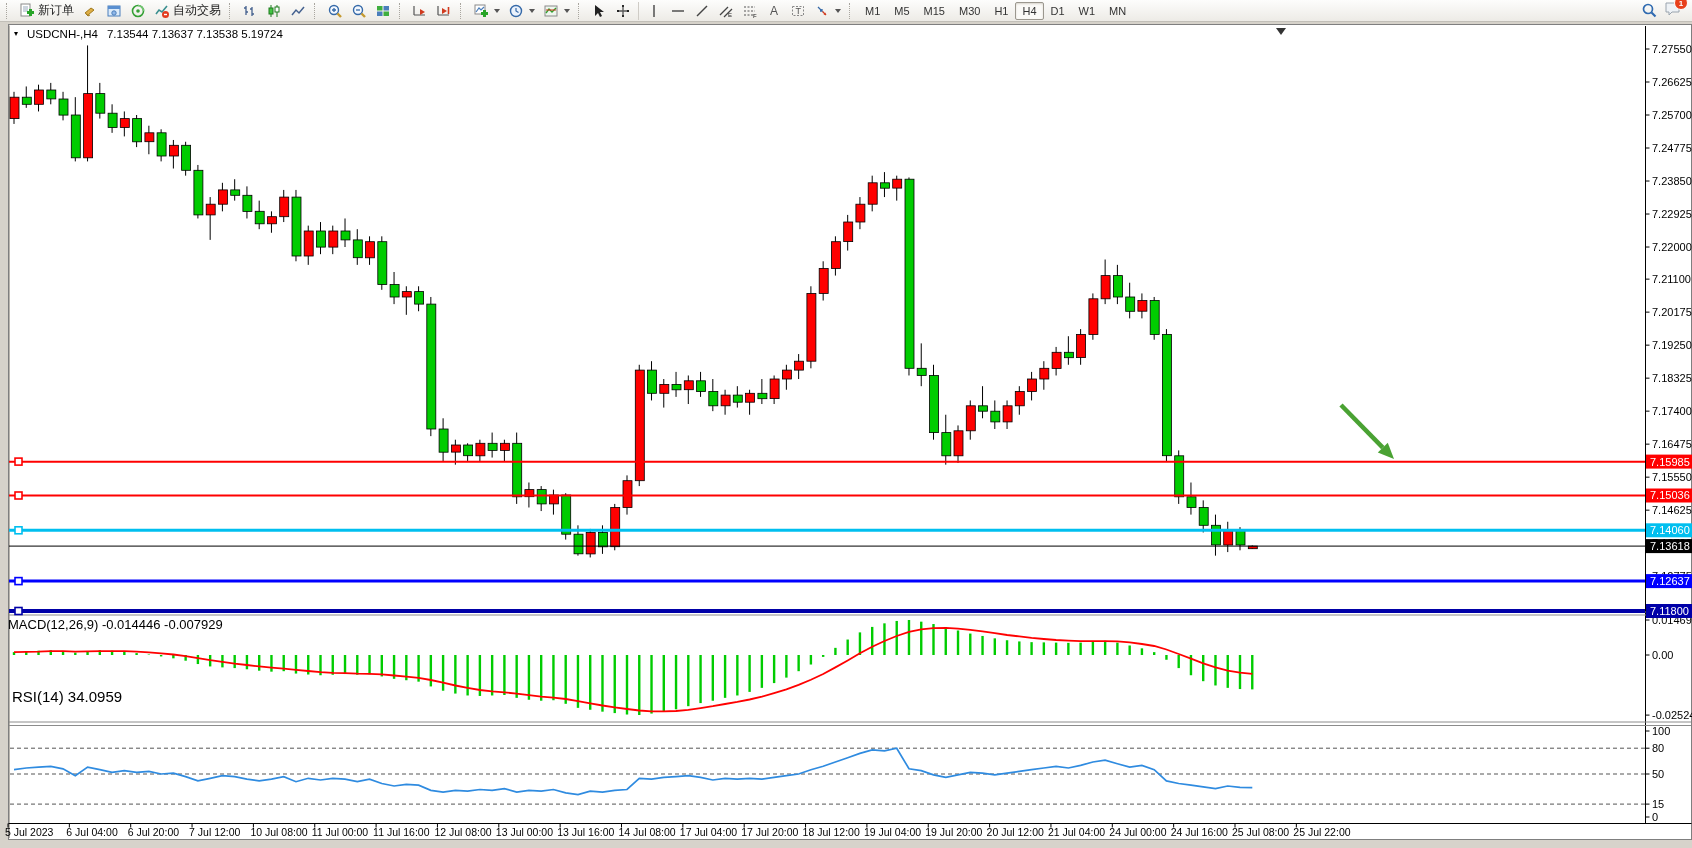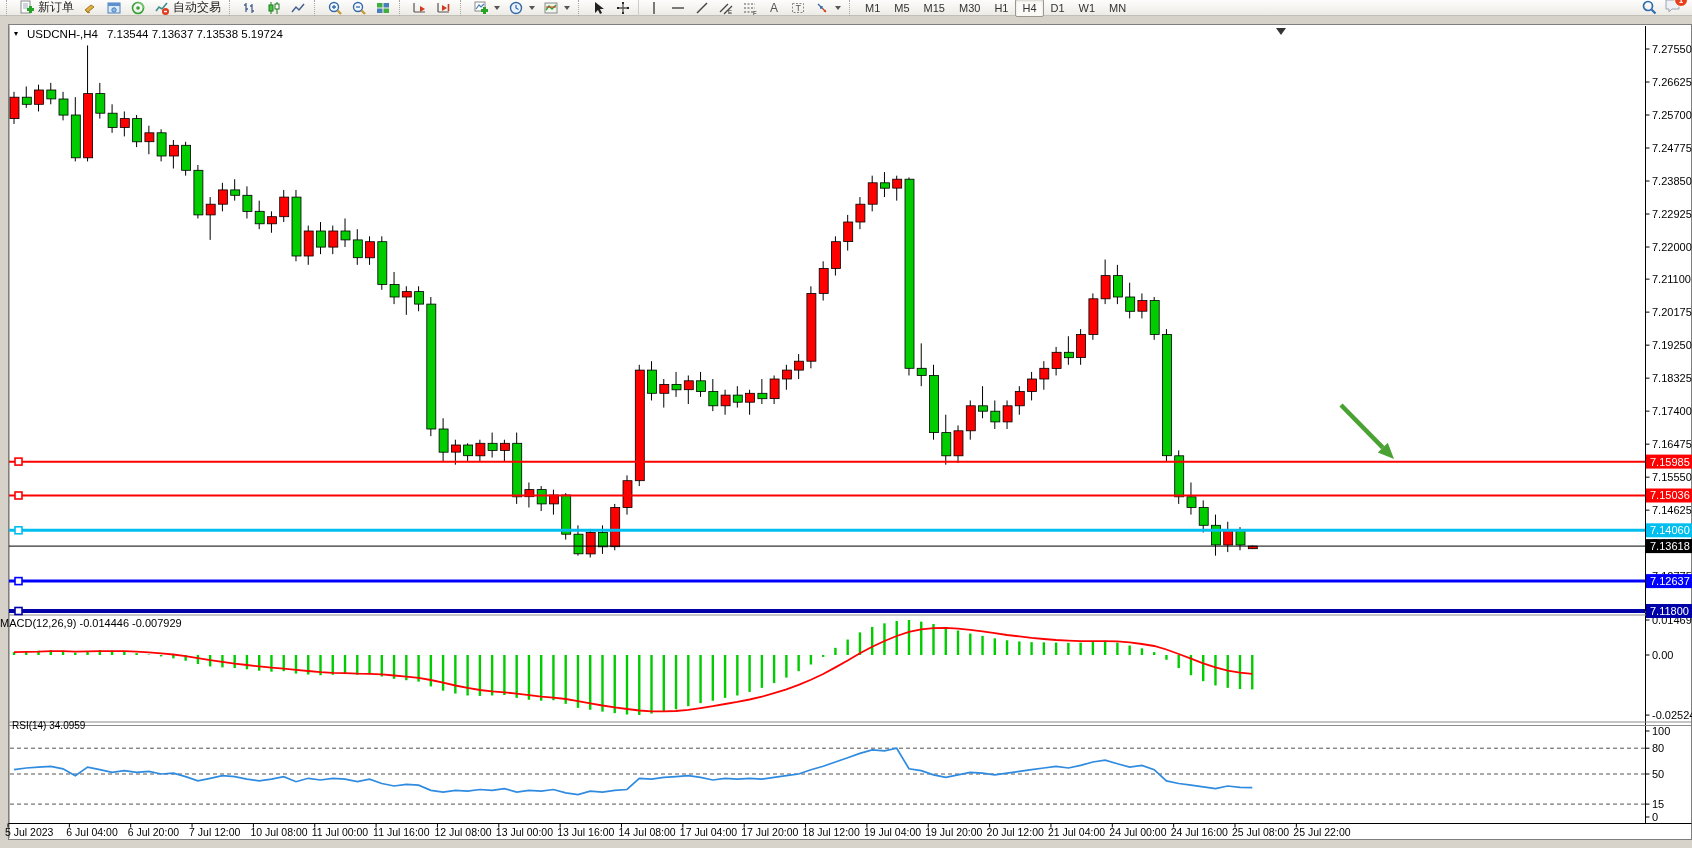--- a/index.html
+++ b/index.html
@@ -1,39 +1,39 @@
 <!DOCTYPE html>
 <html><head>
 <meta charset="utf-8">
 <style>
   html,body{margin:0;padding:0}
   body{width:1692px;height:848px;position:relative;background:#d6d2ca;
        font-family:"Liberation Sans",sans-serif;overflow:hidden}
-  .toolbar{position:absolute;top:0;left:0;width:1692px;height:16px;
+  .toolbar{position:absolute;top:0;left:0;width:1692px;height:22px;
        background:linear-gradient(#fdfdfc,#edebe6);border-bottom:1px solid #c2bfb8;
        display:flex;align-items:center;box-sizing:border-box;padding:0 2px;z-index:6}
   .tsep{width:4px;height:16px;border-left:1px dotted #a9a69f;margin:0 4px}
   .vbar{width:1px;height:18px;background:#cfccc6;margin:0 3px}
   .tbtn{height:20px;display:flex;align-items:center;gap:3px;padding:0 3px;
        border:1px solid transparent;border-radius:2px;cursor:default;color:#222;font-size:12px}
   .tfbtn{font-size:11px;color:#333;padding:2px 6px;border:1px solid transparent;border-radius:2px}
   .tfbtn.active{background:#fbfaf7;border:1px solid #9b978e;box-shadow:inset 0 1px 2px #d8d4cc}
   .caret{width:0;height:0;border-left:3px solid transparent;border-right:3px solid transparent;
        border-top:4px solid #555;margin-left:2px}
   .right-tools{margin-left:auto;display:flex;align-items:center;gap:6px;padding-right:8px}
   .badge{position:absolute;top:-4px;right:-6px;background:#e8401c;color:#fff;font-size:8px;
        width:12px;height:12px;border-radius:50%;display:flex;align-items:center;justify-content:center;
        font-weight:bold;border:1px solid #fff}
   .chatwrap{position:relative}
   #chart-svg{position:absolute;left:0;top:0;z-index:1}
   .overlay{position:absolute;z-index:4;color:#000;white-space:nowrap}
   .chart-title{left:14px;top:28px;font-size:11.5px;display:flex;gap:9px;align-items:center}
   .tri{font-size:8px;line-height:1}
-  .macd-label{left:0;top:617px;font-size:11px}
-  .rsi-label{left:12px;top:720px;font-size:10px}
+  .macd-label{left:8px;top:617px;font-size:13px}
+  .rsi-label{left:12px;top:688px;font-size:15px}
   .bottom-strip{position:absolute;left:0;top:840px;width:1692px;height:8px;background:#d7d3cb;z-index:5}
   svg text{font-family:"Liberation Sans",sans-serif}
 </style>
 </head>
 <body>
 
 <div class="toolbar">
   <div class="tsep"></div>
 
   <div class="tbtn">

